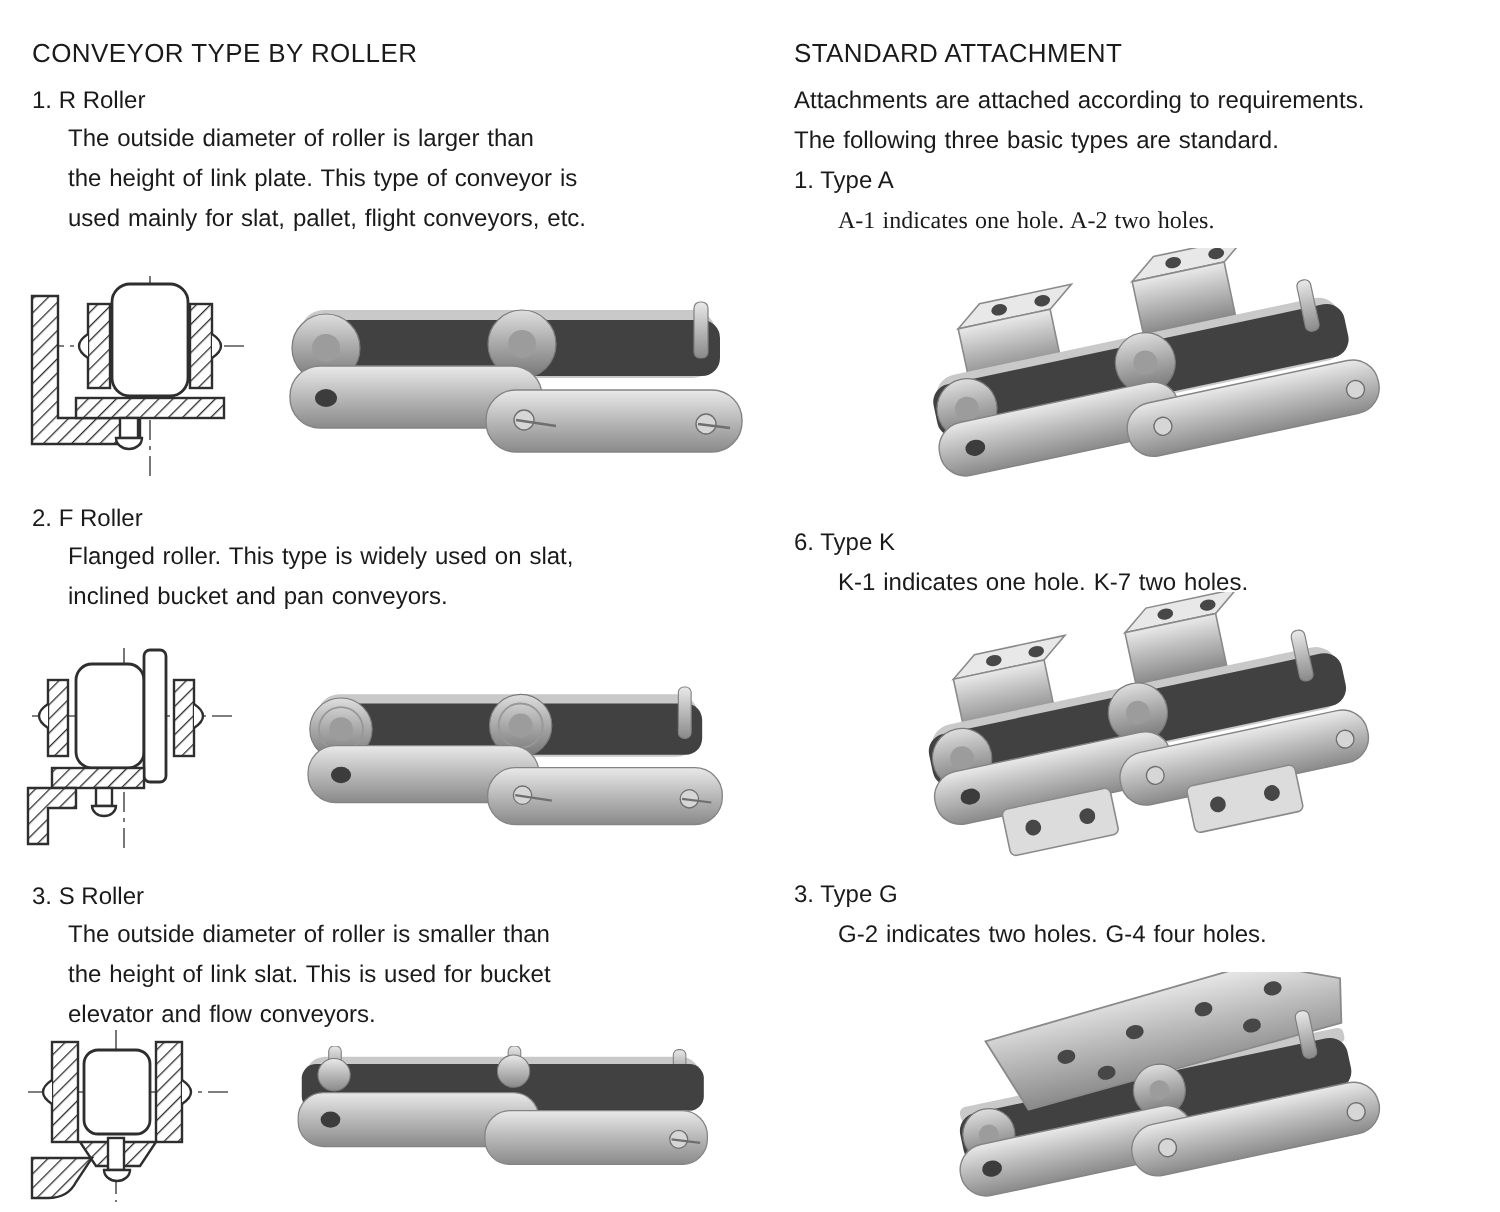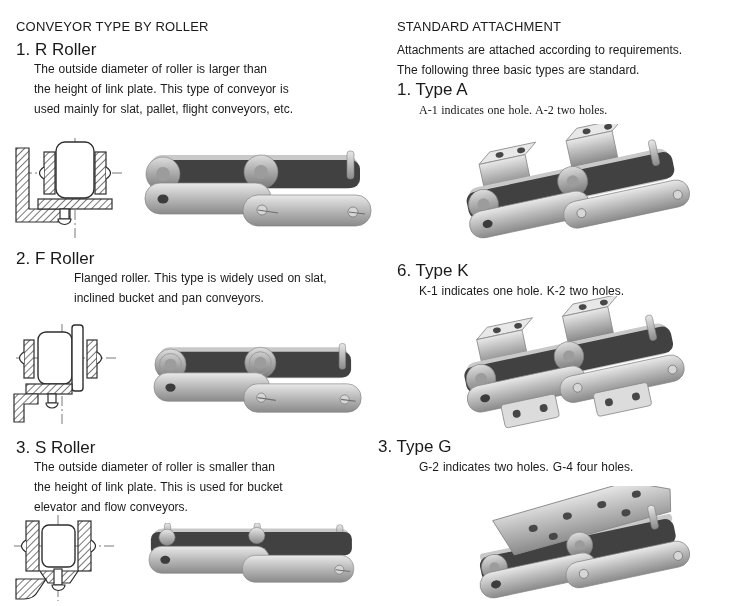--- a/index.html
+++ b/index.html
@@ -13,21 +13,21 @@
     overflow: hidden;
   }
   .abs { position: absolute; }
   .heading {
     font-size: 13px;
     font-weight: 400;
     letter-spacing: 0.2px;
     white-space: pre;
   }
   .item-label {
-    font-size: 17px;
+    font-size: 12px;
     line-height: 20px;
     white-space: pre;
   }
   .body-text {
     font-size: 12px;
     line-height: 20px;
     white-space: pre;
     word-spacing: 0.6px;
   }
   figure { margin: 0; padding: 0; }
@@ -92,21 +92,21 @@
       <ellipse cx="31" cy="54" rx="5.5" ry="4.5" fill="#3c3c3c"></ellipse>
       <rect x="111" y="50" width="128" height="31" rx="15" fill="url(#mR)" stroke="#848484" stroke-width="0.7"></rect>
       <circle cx="130" cy="65" r="5" fill="#d6d6d6" stroke="#6f6f6f" stroke-width="0.7"></circle>
       <line x1="126" y1="65" x2="146" y2="68" stroke="#6f6f6f" stroke-width="1.2"></line>
       <circle cx="221" cy="67" r="5" fill="#d6d6d6" stroke="#6f6f6f" stroke-width="0.7"></circle>
       <line x1="217" y1="67" x2="233" y2="69" stroke="#6f6f6f" stroke-width="1.2"></line>
     </svg>
   </figure>
 
   <div class="abs item-label" style="left:16px; top:249px;">2. F Roller</div>
-  <div class="abs body-text" style="left:34px; top:268px;margin-left:40px;">Flanged roller. This type is widely used on slat,
+  <div class="abs body-text" style="left:34px; top:268px;">Flanged roller. This type is widely used on slat,
 inclined bucket and pan conveyors.</div>
 
   <figure class="abs" style="left:10px; top:324px; width:112px; height:102px;">
     <svg viewBox="0 0 112 102">
       <defs>
         <pattern id="hF" width="5" height="5" patternUnits="userSpaceOnUse" patternTransform="rotate(45)">
           <rect width="5" height="5" fill="#ffffff"></rect>
           <line x1="0" y1="0" x2="0" y2="5" stroke="#2e2e2e" stroke-width="1.3"></line>
         </pattern>
       </defs>
@@ -153,21 +153,21 @@
       <rect x="111" y="50" width="128" height="31" rx="15" fill="url(#mF)" stroke="#848484" stroke-width="0.7"></rect>
       <circle cx="130" cy="65" r="5" fill="#d6d6d6" stroke="#6f6f6f" stroke-width="0.7"></circle>
       <line x1="126" y1="65" x2="146" y2="68" stroke="#6f6f6f" stroke-width="1.2"></line>
       <circle cx="221" cy="67" r="5" fill="#d6d6d6" stroke="#6f6f6f" stroke-width="0.7"></circle>
       <line x1="217" y1="67" x2="233" y2="69" stroke="#6f6f6f" stroke-width="1.2"></line>
     </svg>
   </figure>
 
   <div class="abs item-label" style="left:16px; top:438px;">3. S Roller</div>
   <div class="abs body-text" style="left:34px; top:457px;">The outside diameter of roller is smaller than
-the height of link plate. This is used for bucket
+the height of link slat. This is used for bucket
 elevator and flow conveyors.</div>
 
   <figure class="abs" style="left:10px; top:515px; width:108px; height:88px;">
     <svg viewBox="0 0 108 88">
       <defs>
         <pattern id="hS" width="5" height="5" patternUnits="userSpaceOnUse" patternTransform="rotate(45)">
           <rect width="5" height="5" fill="#ffffff"></rect>
           <line x1="0" y1="0" x2="0" y2="5" stroke="#2e2e2e" stroke-width="1.3"></line>
         </pattern>
       </defs>
@@ -256,21 +256,21 @@
         <rect x="16" y="68" width="122" height="27" rx="13" fill="url(#mA)" stroke="#848484" stroke-width="0.7"></rect>
         <ellipse cx="34" cy="82" rx="5" ry="4" fill="#3c3c3c"></ellipse>
         <rect x="110" y="78" width="128" height="27" rx="13" fill="url(#mA)" stroke="#848484" stroke-width="0.7"></rect>
         <circle cx="128" cy="91" r="4.5" fill="#d6d6d6" stroke="#6f6f6f" stroke-width="0.7"></circle>
         <circle cx="226" cy="93" r="4.5" fill="#d6d6d6" stroke="#6f6f6f" stroke-width="0.7"></circle>
       </g>
     </svg>
   </figure>
 
   <div class="abs item-label" style="left:397px; top:261px;">6. Type K</div>
-  <div class="abs body-text" style="left:419px; top:281px;">K-1 indicates one hole. K-2 two holes.</div>
+  <div class="abs body-text" style="left:419px; top:281px;">K-1 indicates one hole. K-7 two holes.</div>
 
   <figure class="abs" style="left:440px; top:296px; width:270px; height:140px;">
     <svg viewBox="0 0 270 142">
       <defs>
         <linearGradient id="mK" x1="0" y1="0" x2="0" y2="1">
           <stop offset="0" stop-color="#e9e9e9"></stop>
             <stop offset="0.45" stop-color="#bdbdbd"></stop>
             <stop offset="1" stop-color="#8a8a8a"></stop>
         </linearGradient>
         <linearGradient id="rK" x1="0" y1="0" x2="0" y2="1">
@@ -307,21 +307,21 @@
         <rect x="52" y="94" width="56" height="24" rx="3" fill="#dcdcdc" stroke="#8a8a8a" stroke-width="0.8"></rect>
         <circle cx="66" cy="106" r="4" fill="#474747"></circle>
         <circle cx="94" cy="106" r="4" fill="#474747"></circle>
         <rect x="146" y="102" width="56" height="24" rx="3" fill="#dcdcdc" stroke="#8a8a8a" stroke-width="0.8"></rect>
         <circle cx="160" cy="114" r="4" fill="#474747"></circle>
         <circle cx="188" cy="114" r="4" fill="#474747"></circle>
       </g>
     </svg>
   </figure>
 
-  <div class="abs item-label" style="left:378px; top:437px;">3. Type G</div>
+  <div class="abs item-label" style="left:397px; top:437px;">3. Type G</div>
   <div class="abs body-text" style="left:419px; top:457px;">G-2 indicates two holes. G-4 four holes.</div>
 
   <figure class="abs" style="left:450px; top:486px; width:270px; height:120px;">
     <svg viewBox="0 0 270 120">
       <defs>
         <linearGradient id="mG" x1="0" y1="0" x2="0" y2="1">
           <stop offset="0" stop-color="#e9e9e9"></stop>
             <stop offset="0.45" stop-color="#bdbdbd"></stop>
             <stop offset="1" stop-color="#8a8a8a"></stop>
         </linearGradient>

